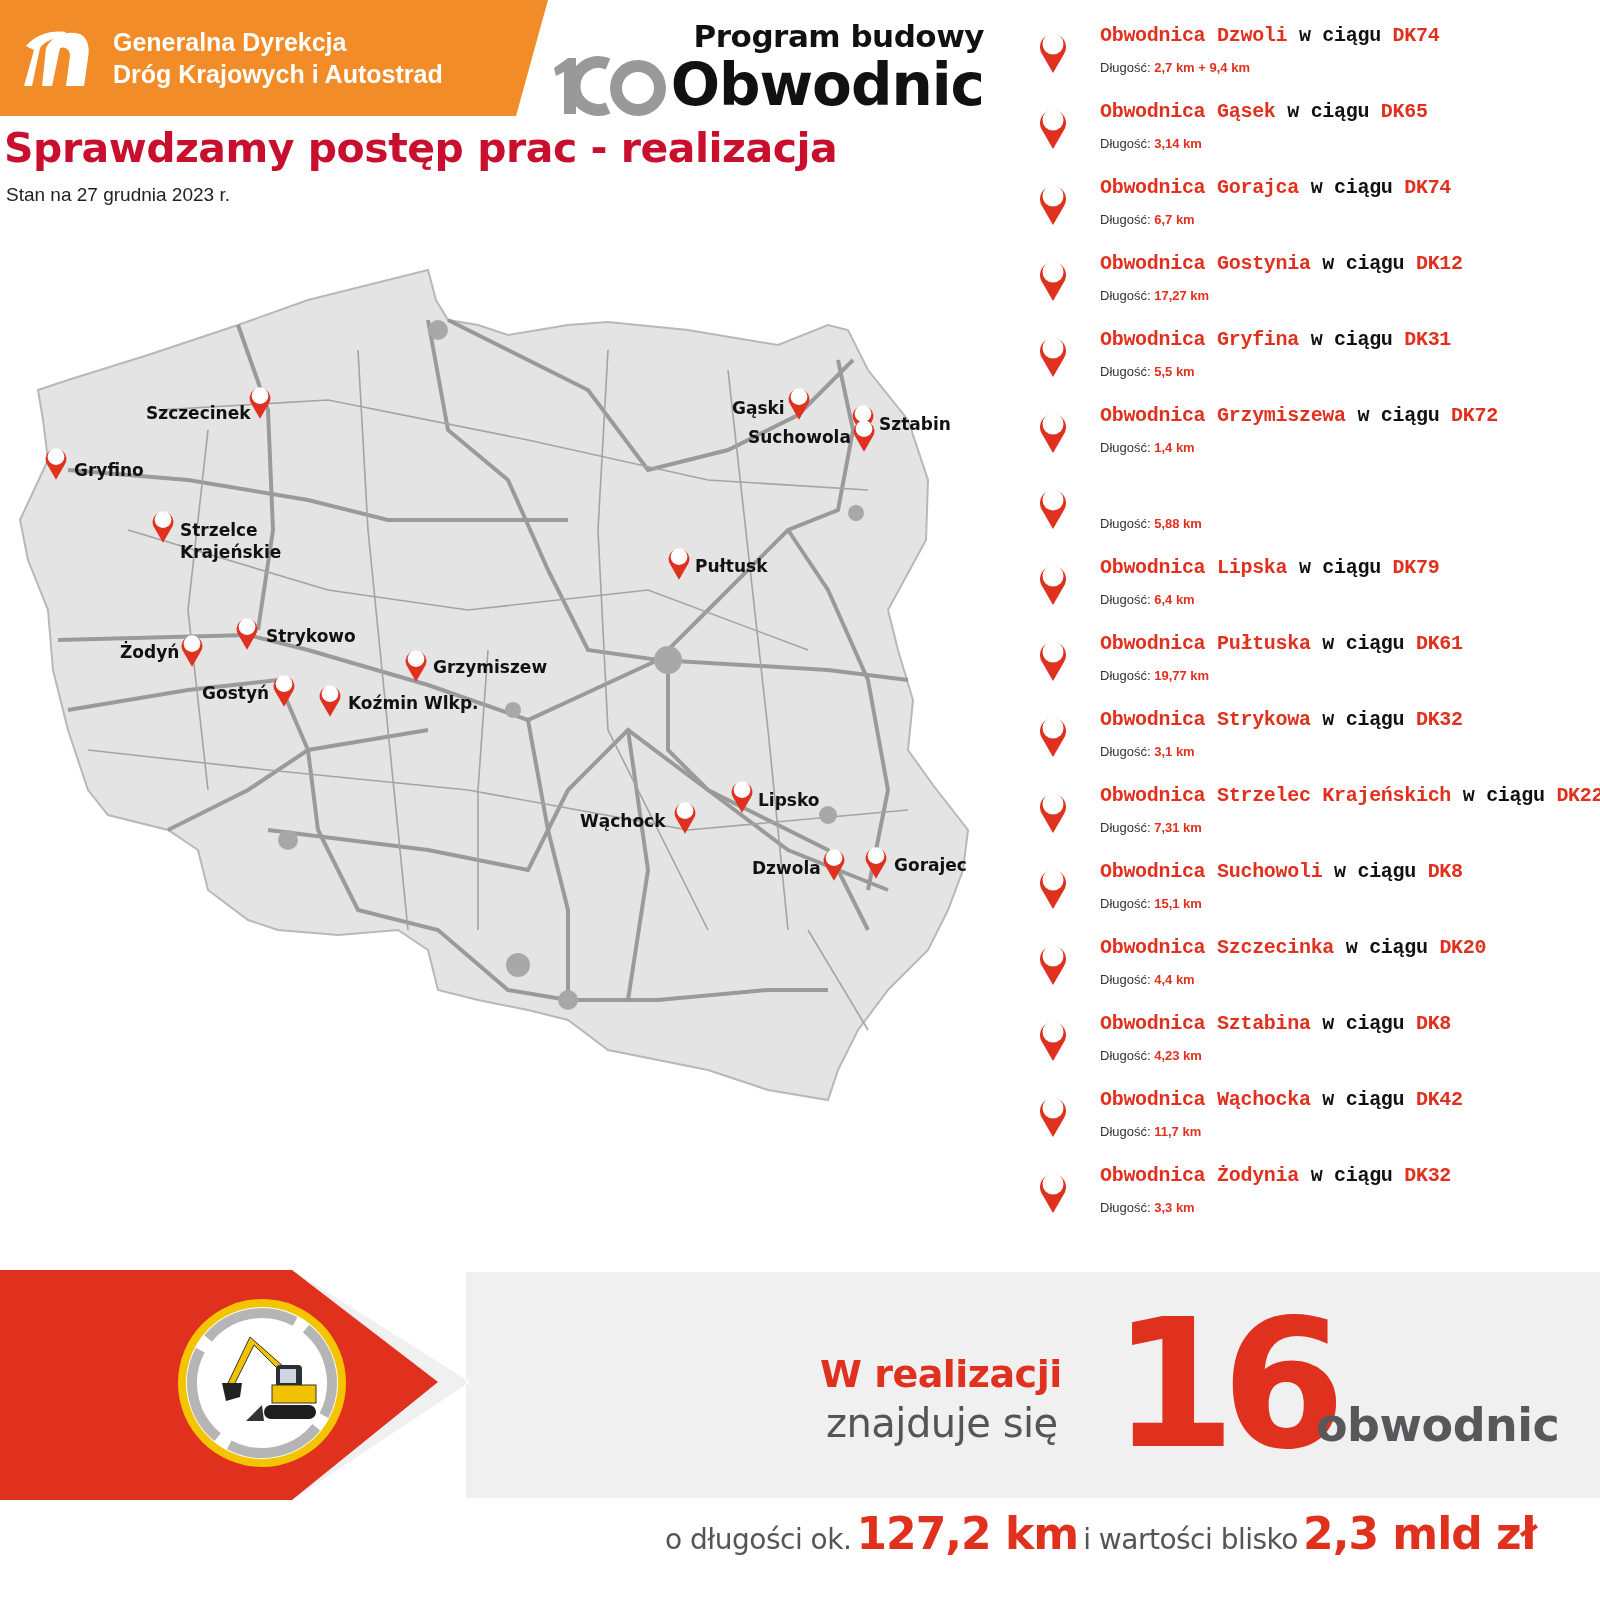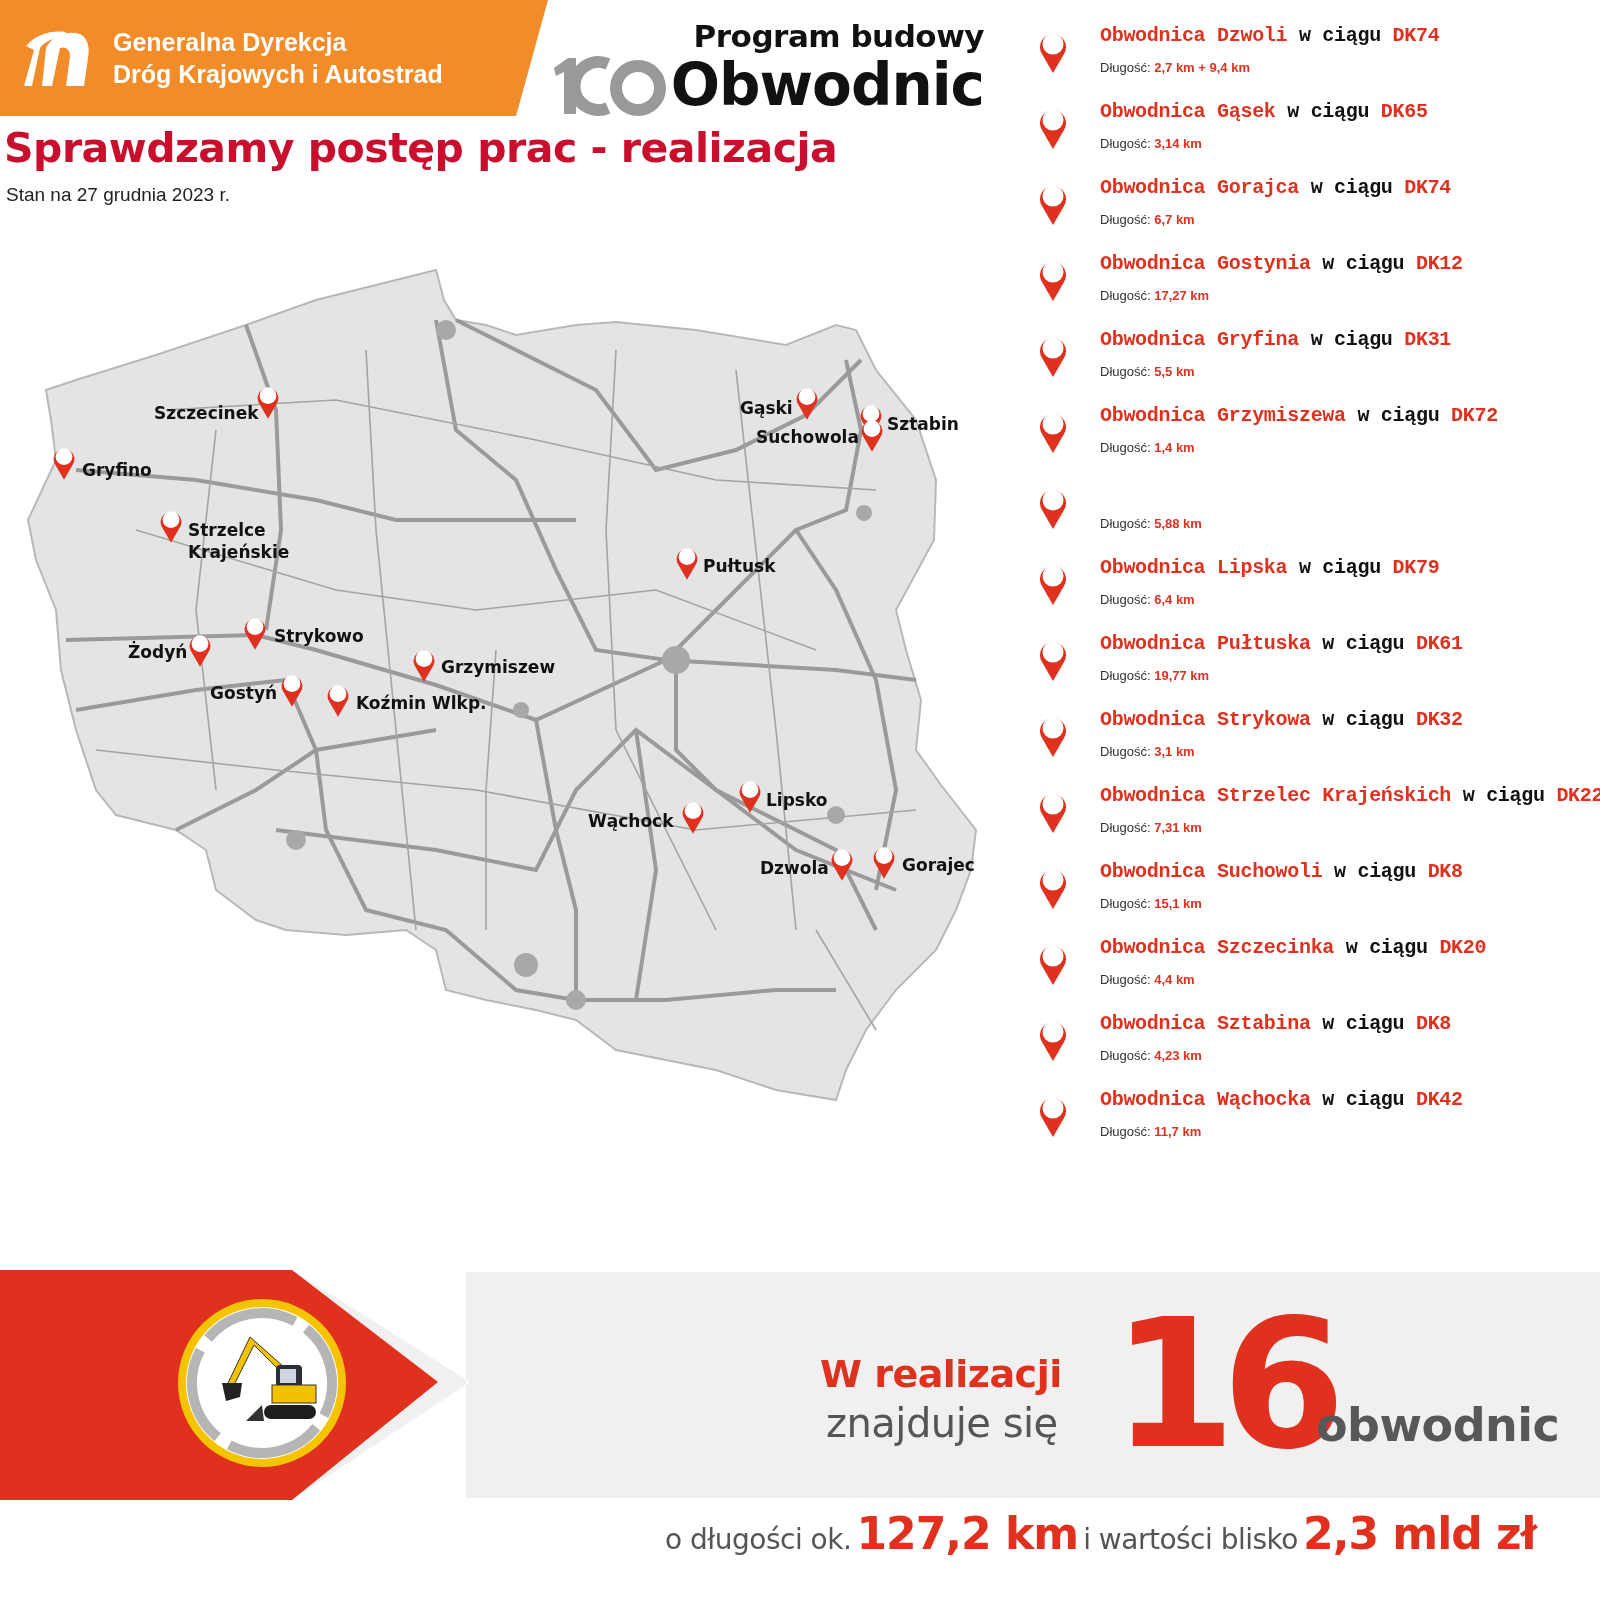--- a/index.html
+++ b/index.html
@@ -14,21 +14,21 @@
 
   .program-logo { position: absolute; left: 550px; top: 16px; width: 440px; height: 100px; }
   .program-100 { position: absolute; left: 0; top: 38px; width: 120px; height: 64px; }
   .program-line1 { position: absolute; right: 6px; top: 2px; font-size: 31px; font-weight: bold; color: #111; font-family: "DejaVu Sans", sans-serif; letter-spacing: -0.5px; }
   .program-line2 { position: absolute; right: 6px; top: 36px; font-size: 58px; font-weight: bold; color: #111; font-family: "DejaVu Sans", sans-serif; letter-spacing: -1px; line-height: 66px; }
 
   .page-title { position: absolute; left: 4px; top: 124px; font-size: 41px; font-weight: bold; color: #c8102e; font-family: "DejaVu Sans", sans-serif; letter-spacing: -0.5px; }
   .page-subtitle { position: absolute; left: 6px; top: 184px; font-size: 19px; color: #222; }
 
   
-  .map { position: absolute; left: 16px; top: 230px; width: 1000px; height: 900px; }
+  .map { position: absolute; left: 8px; top: 230px; width: 1000px; height: 900px; }
   .map svg { position: absolute; left: 0; top: 0; }
   .map-pin { position: absolute; width: 24px; height: 36px; }
   .map-label { position: absolute; font-size: 17px; font-weight: bold; color: #111; font-family: "DejaVu Sans", sans-serif; line-height: 22px; white-space: nowrap; }
 
   
   .bypass-list { position: absolute; left: 1030px; top: 22px; width: 570px; }
   .bypass-item { position: relative; height: 76px; }
   .bypass-pin { position: absolute; left: 8px; top: 8px; width: 30px; height: 44px; }
   .bypass-title { position: absolute; left: 70px; top: 2px; font-size: 20px; font-weight: bold; font-family: Liberation Mono, monospace; white-space: nowrap; letter-spacing: -0.3px; }
   .bypass-title .red { color: #e0301e; }
@@ -382,20 +382,28 @@
       <div class="bypass-length"><span>Długość:</span> <span class="val">4,23 km</span></div>
     </div>
     <div class="bypass-item">
       <span class="bypass-pin"><svg viewBox="0 0 30 44" width="30" height="44">
           <path d="M15,43 L4,24 A13,13 0 1 1 26,24 Z" fill="#e0301e"></path>
           <circle cx="15" cy="14" r="10.5" fill="#fff"></circle>
         </svg></span>
       <div class="bypass-title"><span class="red">Obwodnica Wąchocka</span> <span class="black">w ciągu</span> <span class="red">DK42</span></div>
       <div class="bypass-length"><span>Długość:</span> <span class="val">11,7 km</span></div>
     </div>
+    <div class="bypass-item">
+      <span class="bypass-pin"><svg viewBox="0 0 30 44" width="30" height="44">
+          <path d="M15,43 L4,24 A13,13 0 1 1 26,24 Z" fill="#e0301e"></path>
+          <circle cx="15" cy="14" r="10.5" fill="#fff"></circle>
+        </svg></span>
+      <div class="bypass-title"><span class="red">Obwodnica Żodynia</span> <span class="black">w ciągu</span> <span class="red">DK32</span></div>
+      <div class="bypass-length"><span>Długość:</span> <span class="val">3,3 km</span></div>
+    </div>
   </div>
 
 <div class="summary-band"></div>
 <svg class="summary-arrow" width="470" height="230">
   <polygon points="292,0 470,112 292,230 466,230 466,0" fill="#ffffff"></polygon>
   <polygon points="0,0 292,0 438,112 292,230 0,230" fill="#e0301e"></polygon>
 </svg>
 <svg class="excavator-badge" viewBox="0 0 172 172">
   <circle cx="86" cy="86" r="84" fill="#f5c400"></circle>
   <circle cx="86" cy="86" r="76" fill="#fff"></circle>

